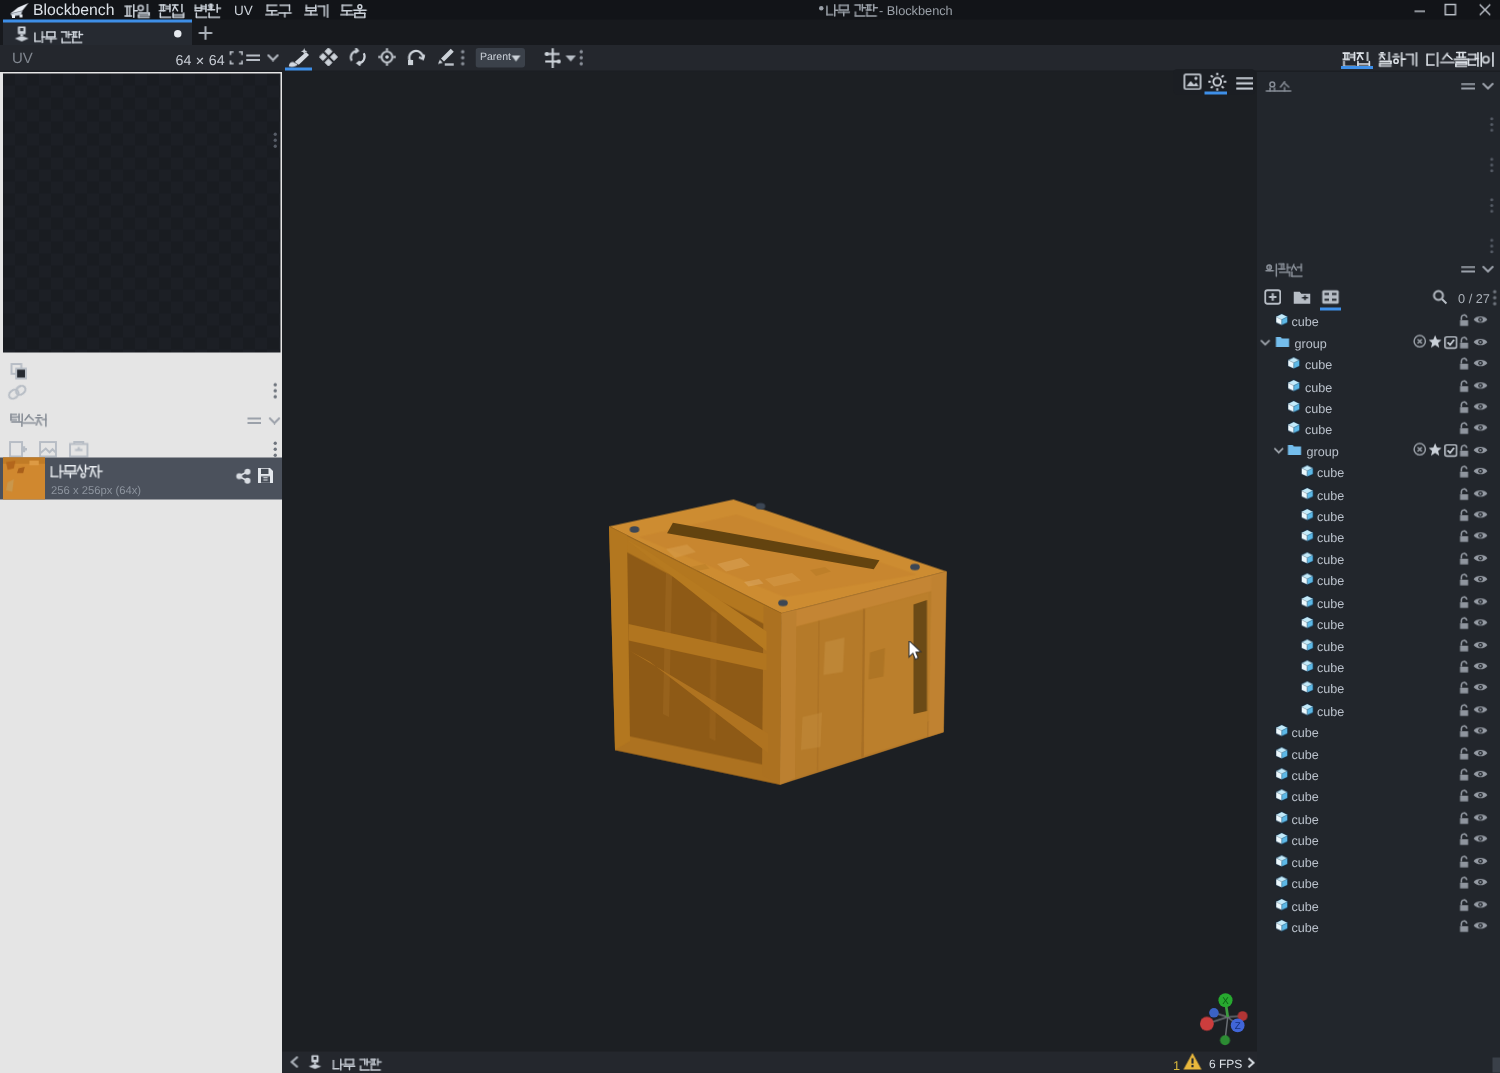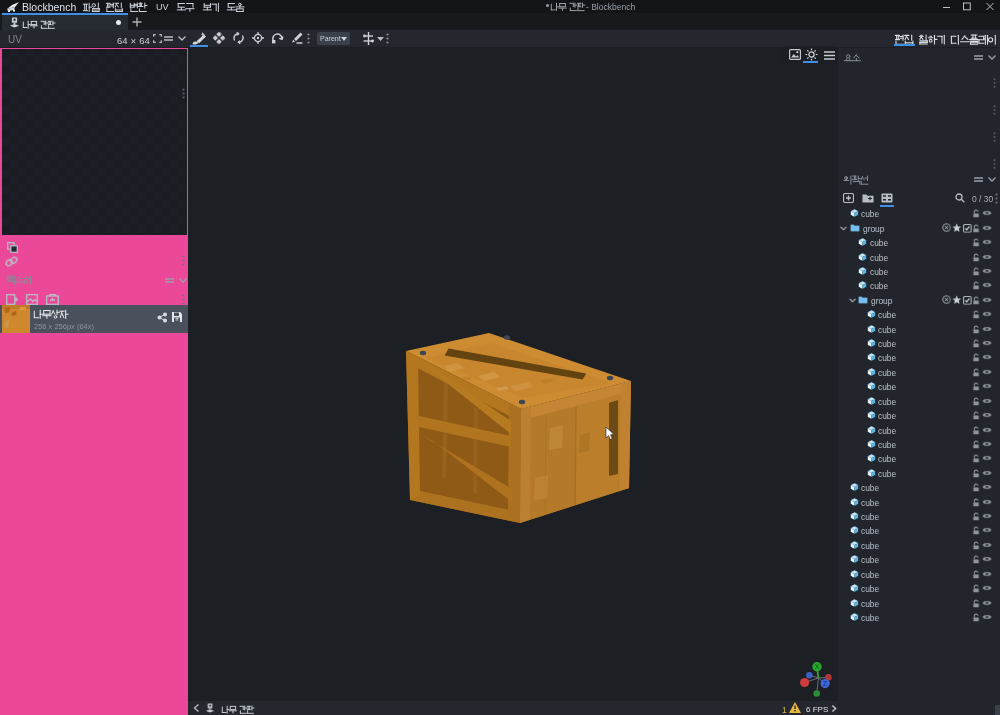--- a/index.html
+++ b/index.html
@@ -6,21 +6,21 @@
 body{background:#21252b;font-family:"Liberation Sans",sans-serif;position:relative;color:#c3c9d1}
 .abs{position:absolute}
 svg{display:block}
 .kr{display:inline-block;vertical-align:middle}
 
 #titlebar{left:0;top:0;width:1000px;height:13px;background:#121418}
 #tabbar{left:0;top:13px;width:1000px;height:17px;background:#17191d}
 #tab1{left:2px;top:0;width:126px;height:17px;background:#262a31;border-top:2px solid #3e8fe8}
 #toolbar{left:0;top:30px;width:1000px;height:18px;background:#24272d;border-bottom:1px solid #1b1e23}
 
-#leftpanel{left:0;top:48px;width:188px;height:667px;background:#ec4899}
+#leftpanel{left:0;top:48px;width:188px;height:667px;background:#e5e5e5}
 #uvcanvas{left:2px;top:1px;width:185px;height:186px;
  background-image:conic-gradient(#1c1f25 90deg,#191c21 90deg 180deg,#1c1f25 180deg 270deg,#191c21 270deg);
  background-size:16px 16px}
 #texrow{left:0;top:256.5px;width:188px;height:28px;background:#4b515c}
 
 #viewport{left:188px;top:48px;width:650px;height:653px;background:#1c1f23}
 #vpbox{left:594px;top:-2px;width:55px;height:17px;background:#1b1e23;border-radius:3px}
 
 #statusbar{left:188px;top:701px;width:650px;height:14px;background:#24272d}
 
@@ -734,21 +734,21 @@
     </svg>
  <svg class="abs" style="left:43px;top:145px" width="12" height="10" viewBox="0 0 12 10">
       <rect x="0.5" y="0.5" width="11" height="9" rx="1" fill="#b7bdc5"></rect>
       <path d="M2 3 H5 M7 3 H10 M2 6.8 H5 M7 6.8 H10" stroke="#22262c" stroke-width="1.4"></path>
     </svg>
  <div class="abs" style="left:42px;top:156.5px;width:14px;height:2px;background:#3e8fe8"></div>
  <svg class="abs" style="left:117px;top:145px" width="10" height="10" viewBox="0 0 10 10" fill="none" stroke="#b7bdc5" stroke-width="1.3">
       <circle cx="4" cy="4" r="3"></circle>
       <path d="M6.3 6.3 L9.3 9.3"></path>
     </svg>
- <div class="abs" style="left:134px;top:146px;font-size:8.5px;color:#aab0b8">0 / 30</div>
+ <div class="abs" style="left:134px;top:146px;font-size:8.5px;color:#aab0b8">0 / 27</div>
  <svg class="abs" style="left:157px;top:145px" width="3" height="11" viewBox="0 0 3 11" fill="#6e747d">
       <circle cx="1.5" cy="1.5" r="1.1"></circle>
       <circle cx="1.5" cy="5.5" r="1.1"></circle>
       <circle cx="1.5" cy="9.5" r="1.1"></circle>
     </svg>
  <div id="tree">
       <div class="treerow" style="top:158.2px">
         <span class="abs" style="left:11.5px;top:2px">
           <svg width="9" height="10" viewBox="0 0 11 11">
             <polygon points="5.5,0.2 10.8,2.8 10.8,8.2 5.5,10.8 0.2,8.2 0.2,2.8" fill="#16283a"></polygon>

